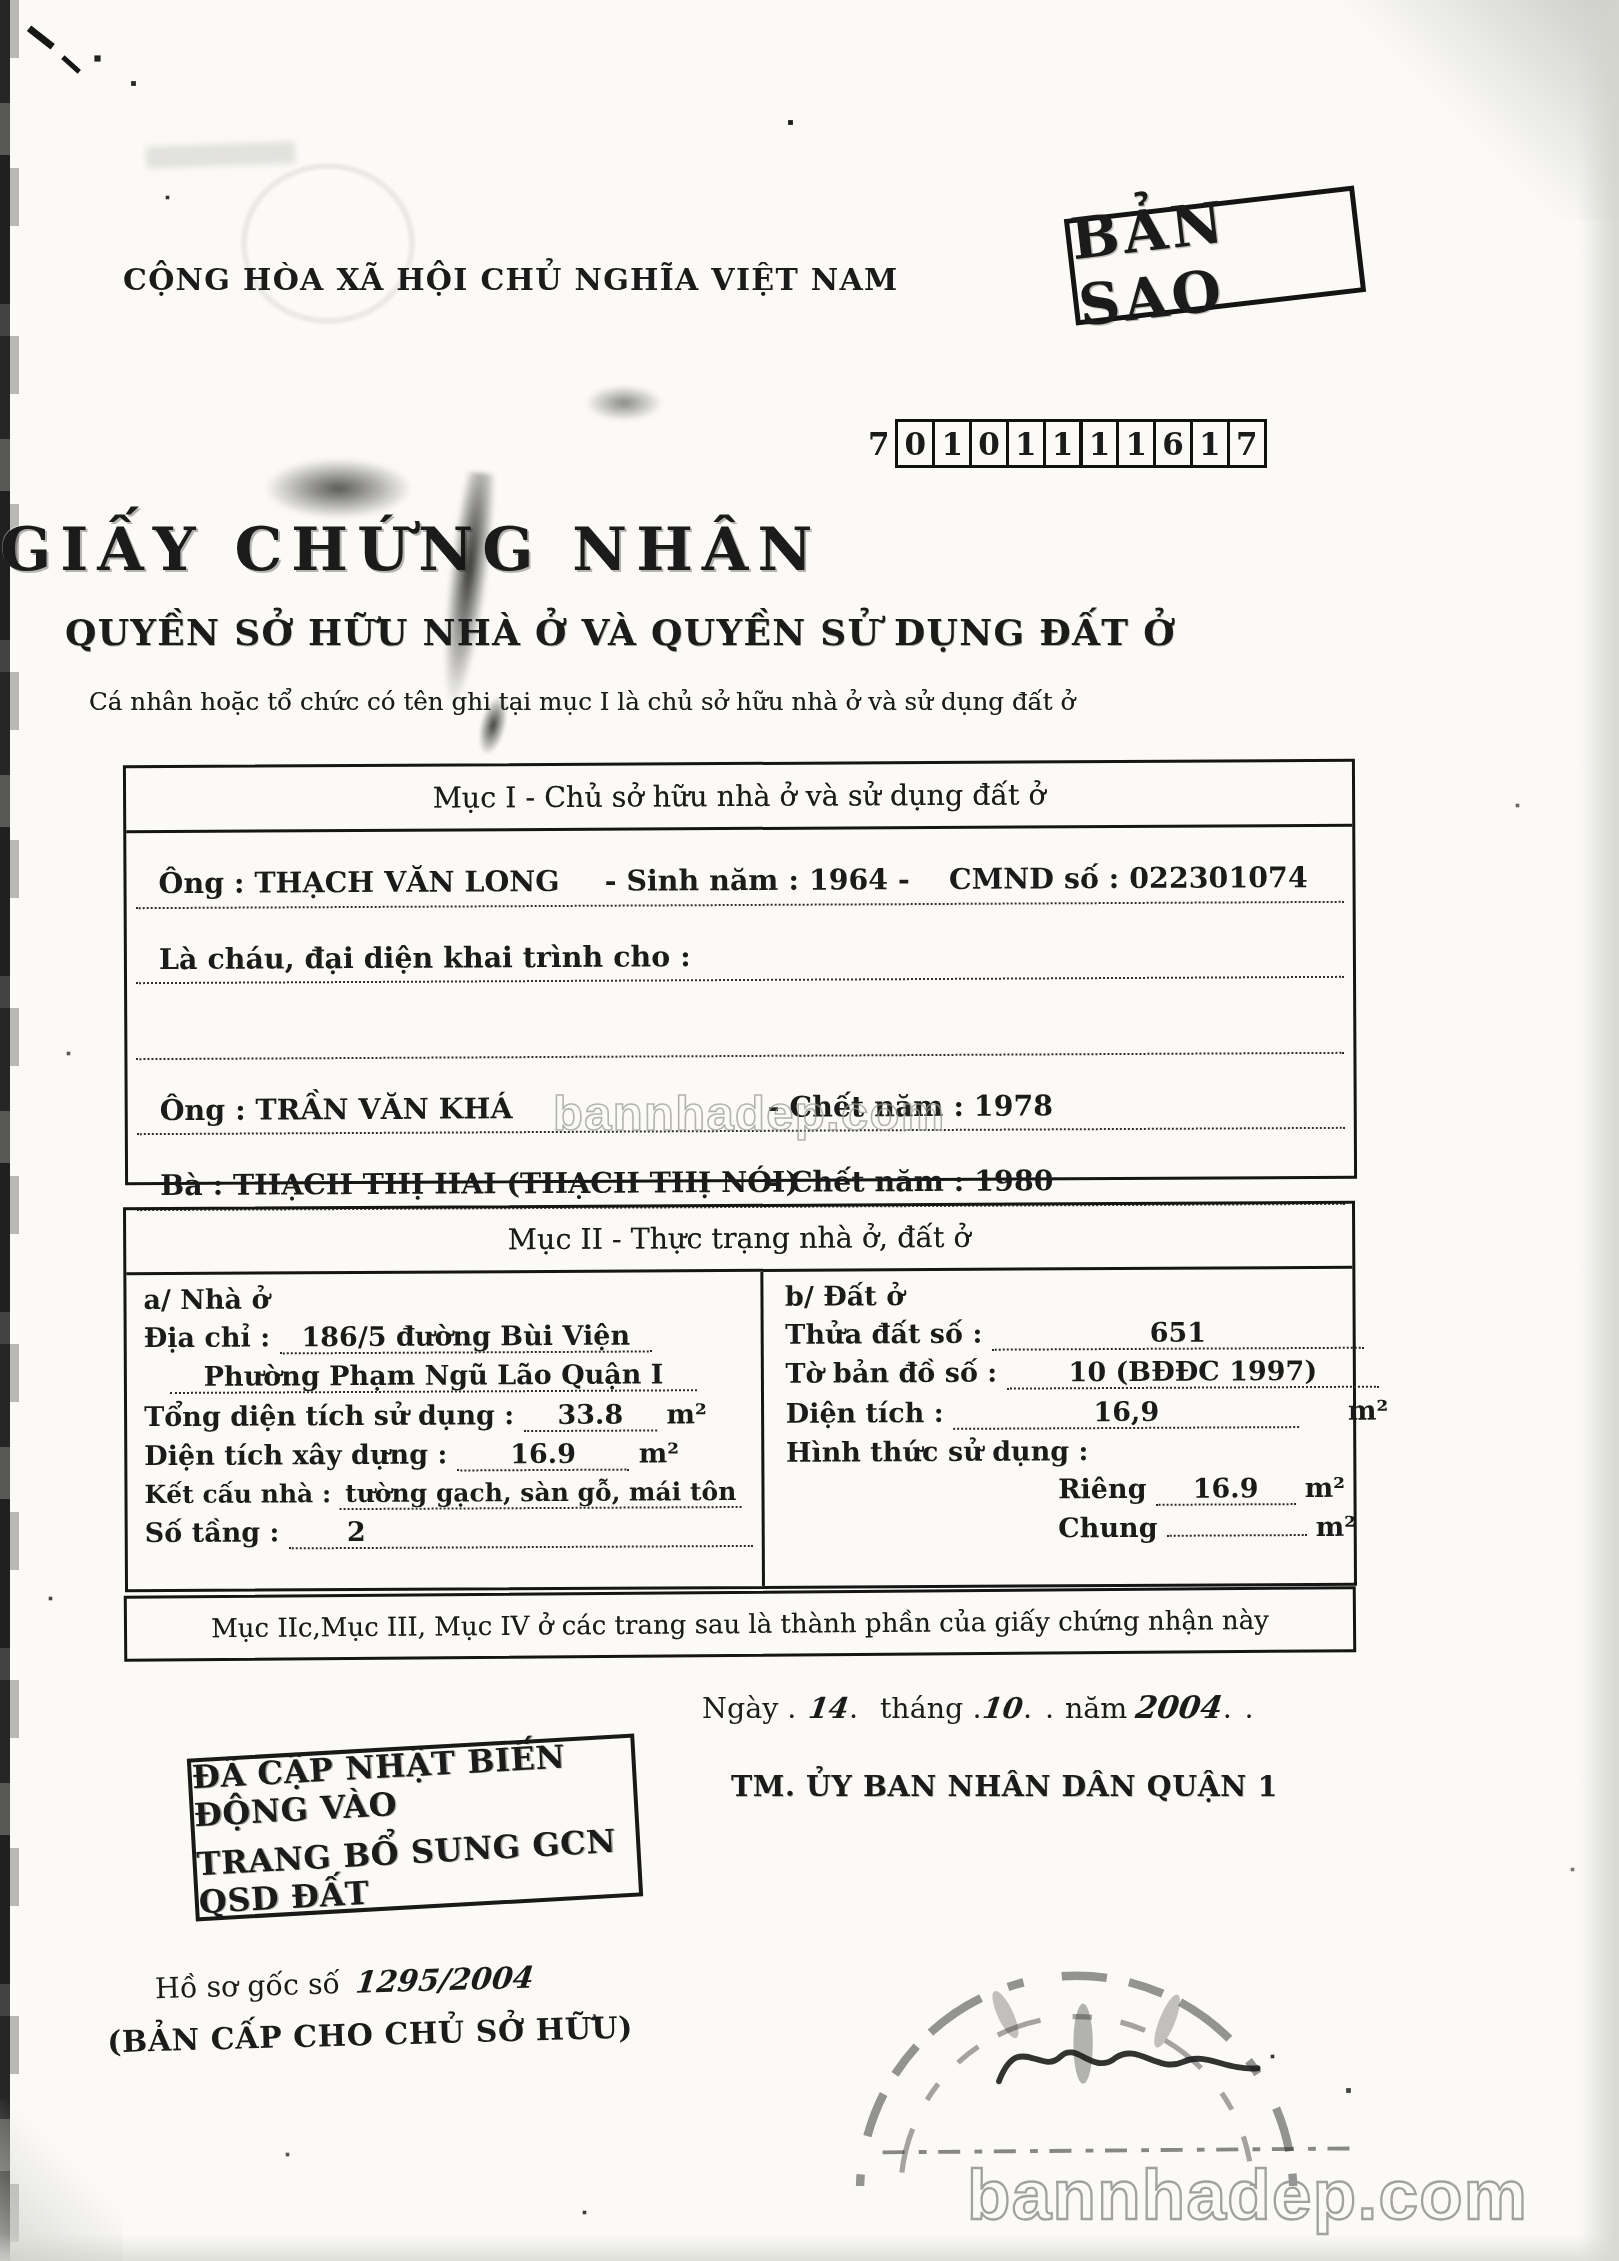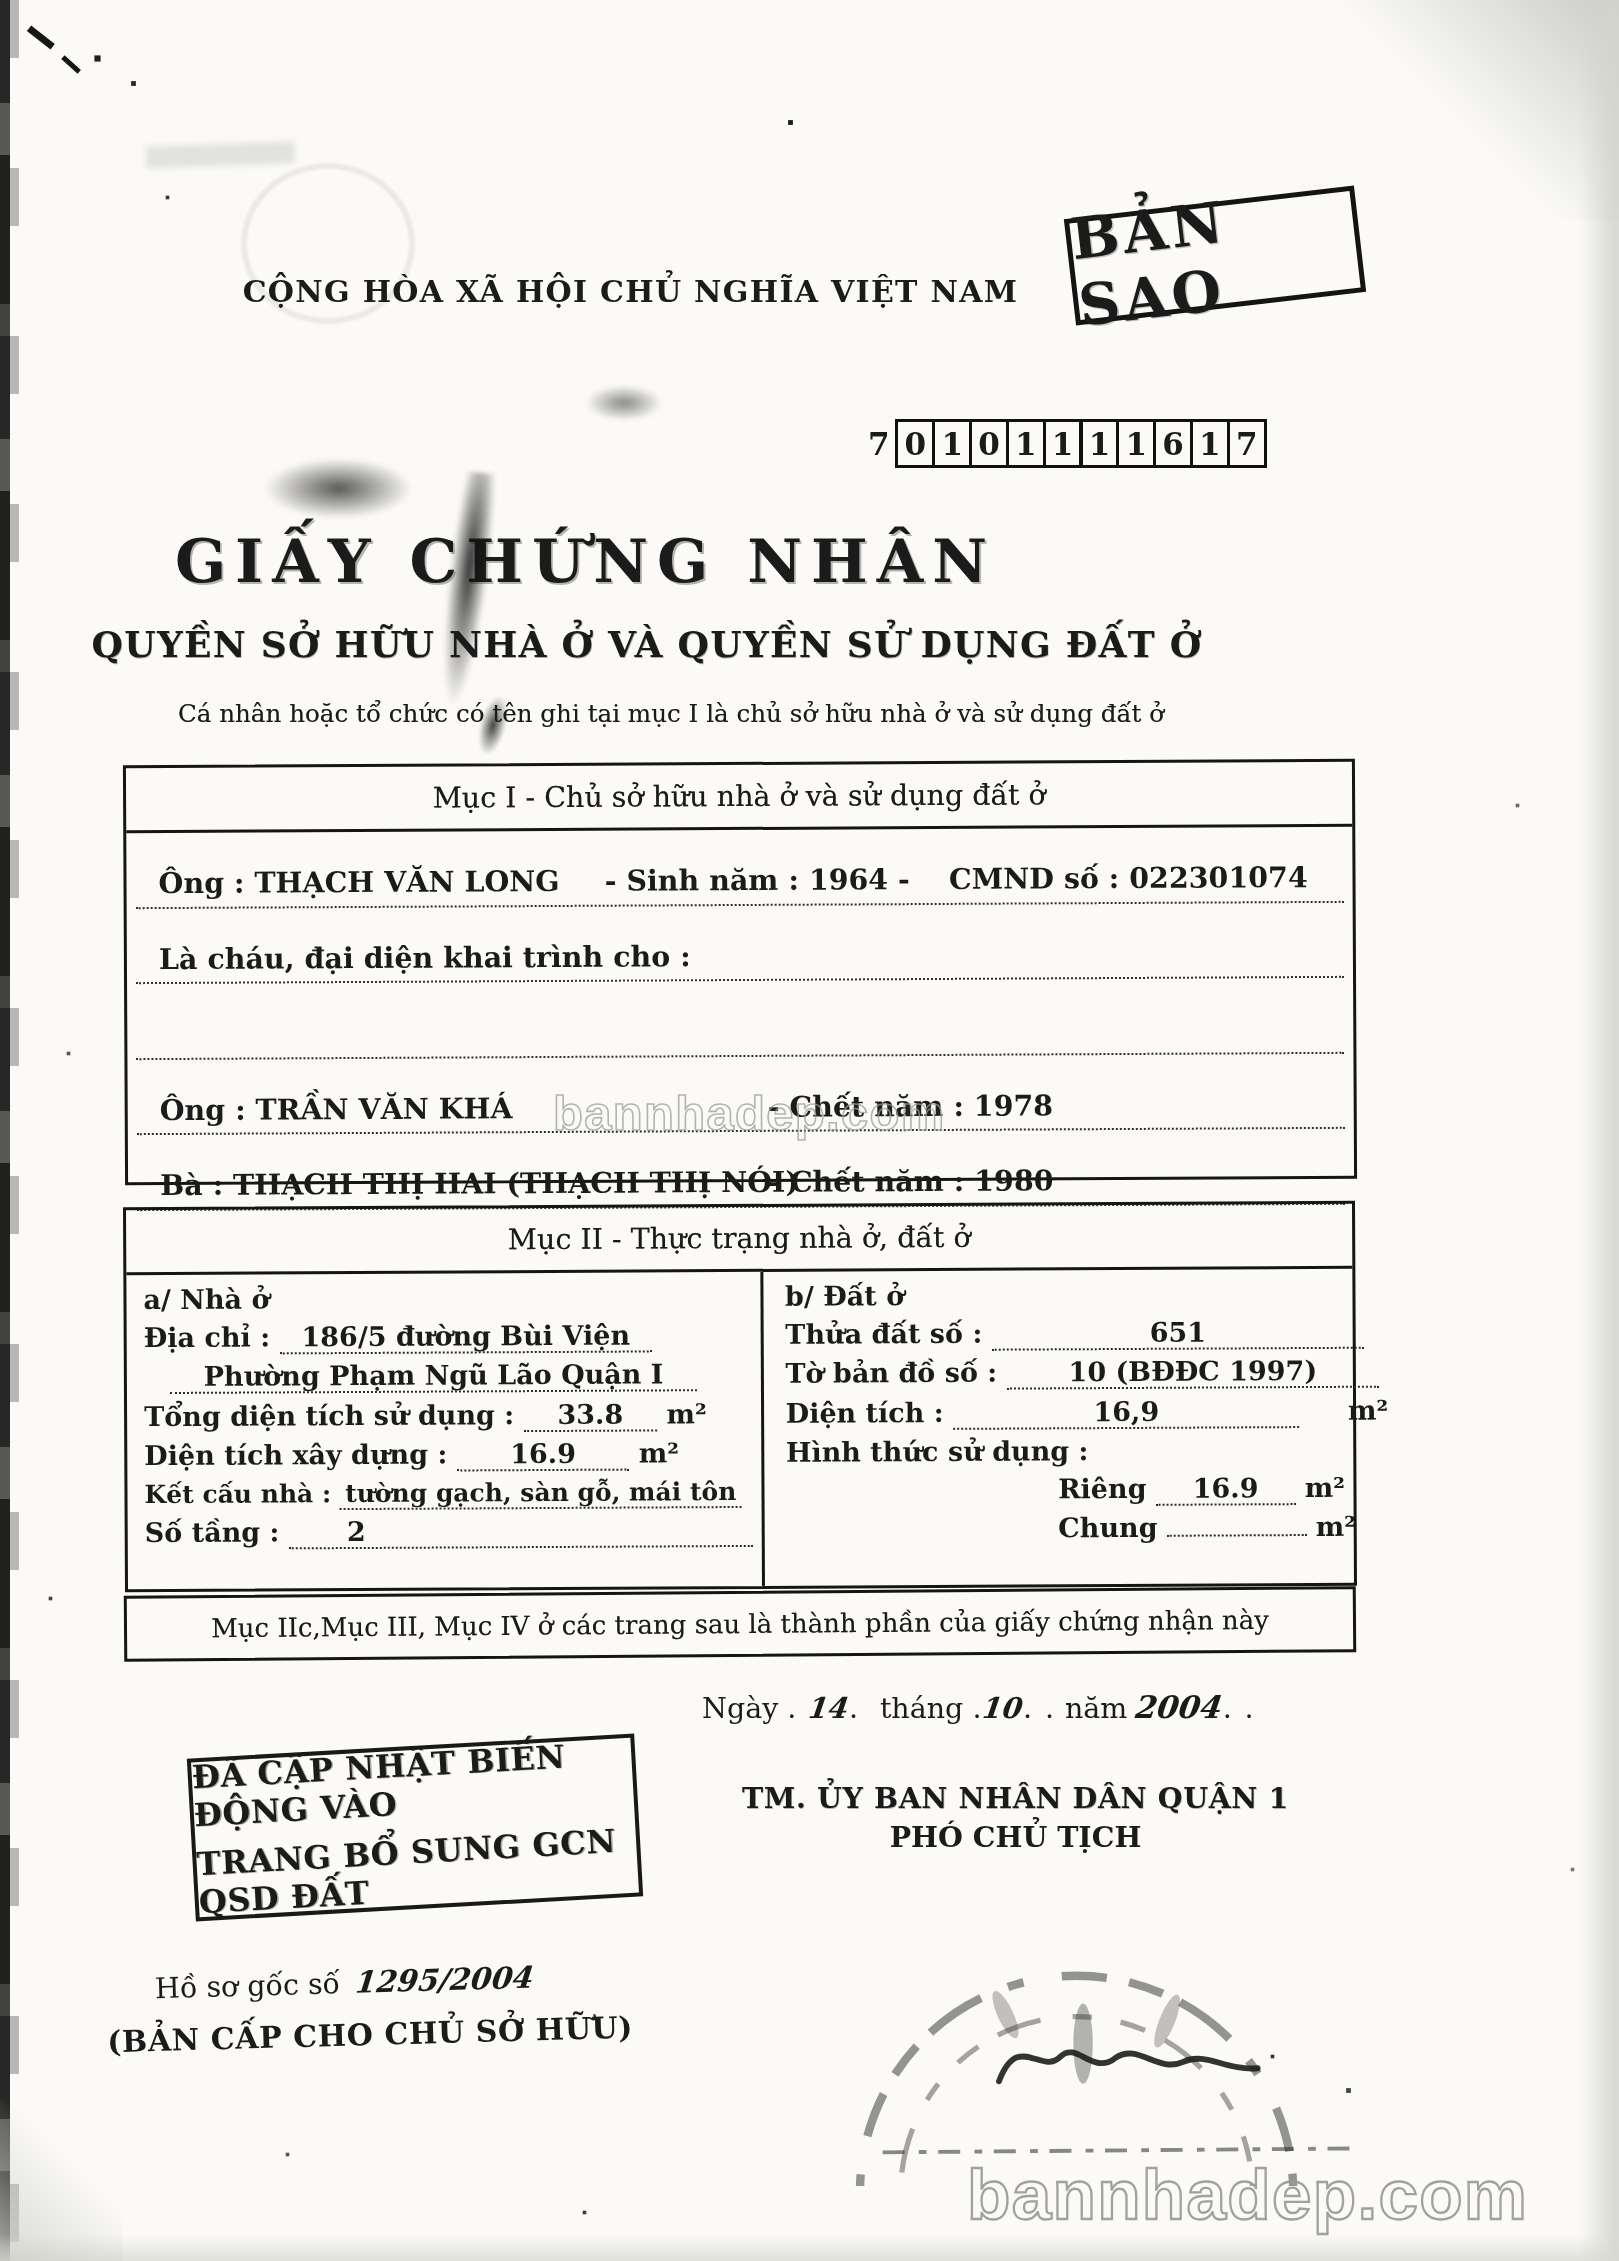--- a/index.html
+++ b/index.html
@@ -3,21 +3,21 @@
 <meta charset="utf-8">
 <style>
   html,body{margin:0;padding:0;background:#888;}
   .page{
     position:relative;width:1620px;height:2261px;overflow:hidden;
     background:#fbfaf6;
     font-family:"DejaVu Serif","Liberation Serif",serif;
     color:#1b1b1b;
   }
   .abs{position:absolute;}
-  .ctr{text-align:center;margin-top:12px;}
+  .ctr{text-align:left;}
   .b{font-weight:bold;}
 
   
   .edge-left{left:0;top:0;width:9.7px;height:100%;
     background:repeating-linear-gradient(180deg,#141414 0 103px,#4a4a48 103px 155px,#0d0d0d 155px 304px,#333 304px 336px);
     opacity:.92;}
   .edge-left2{left:9.7px;top:0;width:9px;height:100%;
     background:repeating-linear-gradient(180deg,rgba(60,60,58,.35) 0 58px,rgba(200,200,196,0) 58px 168px);}
   .fold-tr{right:0;top:0;width:298px;height:220px;
     background:linear-gradient(225deg,#cbcbc7 0%,rgba(251,250,246,0) 55%);}
@@ -228,21 +228,20 @@
     <span>Ngày</span>
     <span class="dots">.&nbsp;</span><span class="hand">14</span><span class="dots">.&nbsp;</span>
     <span>tháng</span>
     <span class="dots">.</span><span class="hand">10</span><span class="dots">.&nbsp;.</span>
     <span>năm</span>
     <span class="hand" style="font-size:31px;">2004</span><span class="dots">.&nbsp;.</span>
   </div>
 
   <div class="abs ctr sign-block">
     <div class="b authority">TM. ỦY BAN NHÂN DÂN QUẬN 1</div>
-    <div class="b vice">PHÓ CHỦ TỊCH</div>
   </div>
 
   <svg class="abs seal-svg" width="582" height="304" viewBox="0 0 900 470">
     <circle cx="420" cy="480" r="335" fill="none" stroke="#2c2c2c" stroke-width="13" stroke-dasharray="55 30 95 45 25 60 70 35" opacity="0.5"></circle>
     <circle cx="420" cy="480" r="272" fill="none" stroke="#2c2c2c" stroke-width="8" stroke-dasharray="40 35 70 50 30 45" opacity="0.42"></circle>
     <ellipse cx="430" cy="250" rx="15" ry="62" fill="#2a2a2a" opacity="0.35"></ellipse>
     <ellipse cx="310" cy="205" rx="12" ry="40" fill="#2a2a2a" opacity="0.28" transform="rotate(-25 310 205)"></ellipse>
     <ellipse cx="560" cy="215" rx="12" ry="44" fill="#2a2a2a" opacity="0.28" transform="rotate(22 560 215)"></ellipse>
     <path class="sig-hand" d="M300,308 C330,230 365,300 395,270 C420,245 445,300 480,272 C515,248 545,296 585,278 C620,262 650,292 700,288" fill="none" stroke="#1d1d1d" stroke-width="9" stroke-linecap="round"></path>
     <line x1="120" y1="418" x2="845" y2="412" stroke="#2a2a2a" stroke-width="6" stroke-dasharray="34 22 12 18" opacity="0.55"></line>

